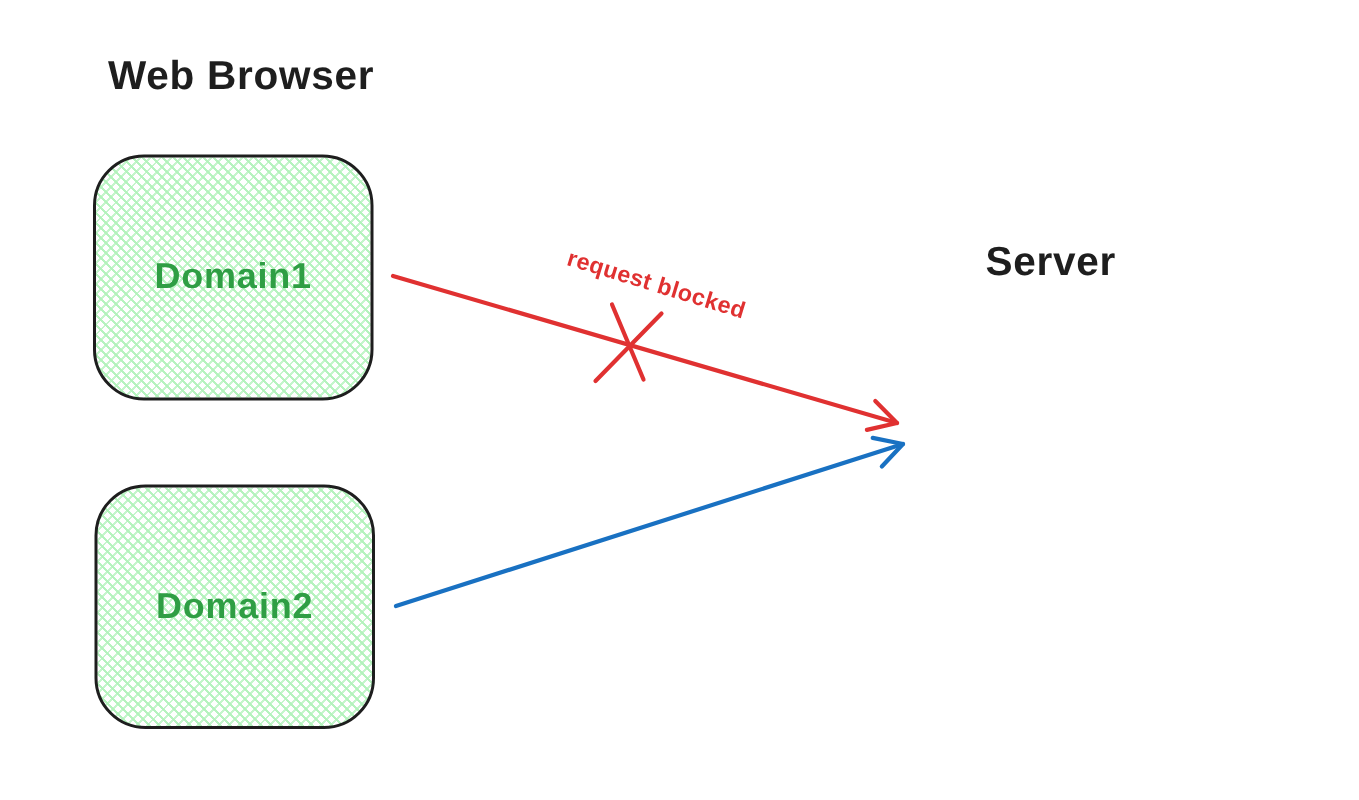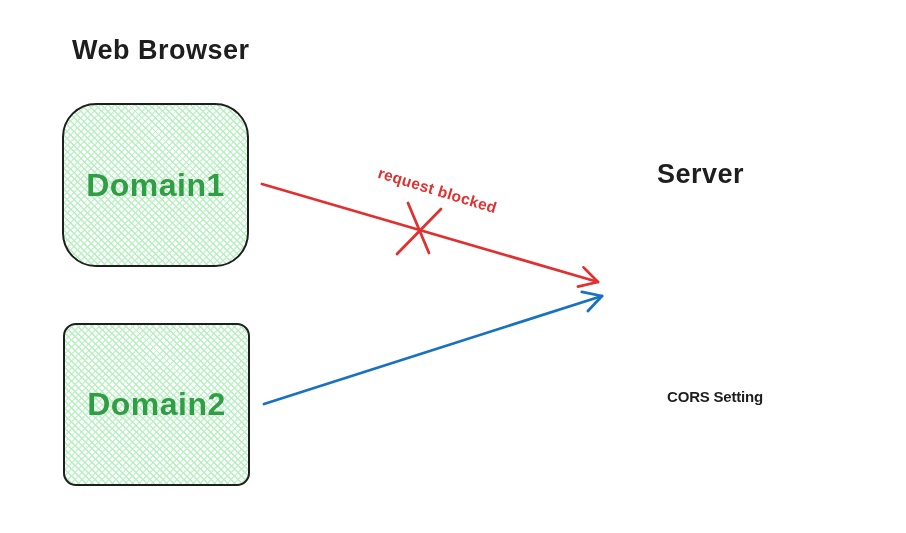--- a/index.html
+++ b/index.html
@@ -30,25 +30,25 @@
     border-radius: 34px;
     background-color: #ffffff;
     background-image:
       repeating-linear-gradient(45deg, rgba(178,242,187,0.95) 0px, rgba(178,242,187,0.95) 1.4px, transparent 1.4px, transparent 4.8px),
       repeating-linear-gradient(-45deg, rgba(178,242,187,0.75) 0px, rgba(178,242,187,0.75) 1.4px, transparent 1.4px, transparent 4.8px);
     display: flex;
     align-items: center;
     justify-content: center;
   }
   .box-domain1 { left: 62px;  top: 103px; width: 187px; height: 164px; }
-  .box-domain2 { left: 63px;  top: 323px; width: 187px; height: 163px; border-radius: 13px; }
+  .box-domain2 { left: 63px;  top: 323px; width: 187px; height: 163px; }
   .box-domain3 { left: 610px; top: 209px; width: 185px; height: 161px; }
   .domain-label {
     color: #2f9e44;
-    font-size: 32px;
+    font-size: 24px;
     font-weight: 700;
     letter-spacing: 0.5px;
     white-space: nowrap;
     text-align: right;
   }
   .arrow-layer {
     position: absolute;
     left: 0; top: 0;
     width: 906px; height: 533px;
     pointer-events: none;
@@ -111,16 +111,15 @@
       <line x1="408" y1="203" x2="429" y2="253" stroke="#e03131" stroke-width="2.8" stroke-linecap="round"></line>
       <line x1="441" y1="209" x2="397" y2="254" stroke="#e03131" stroke-width="2.8" stroke-linecap="round"></line>
     </g>
 
     <line x1="264" y1="404" x2="602" y2="296" stroke="#1971c2" stroke-width="2.8" stroke-linecap="round" marker-end="url(#head-blue)"></line>
   </svg>
 
   <div class="blocked-label">request blocked</div>
 
   <div class="cors-note">
-    <div>CORS Setting</div>
   </div>
 
 </div>
 
 </body></html>

